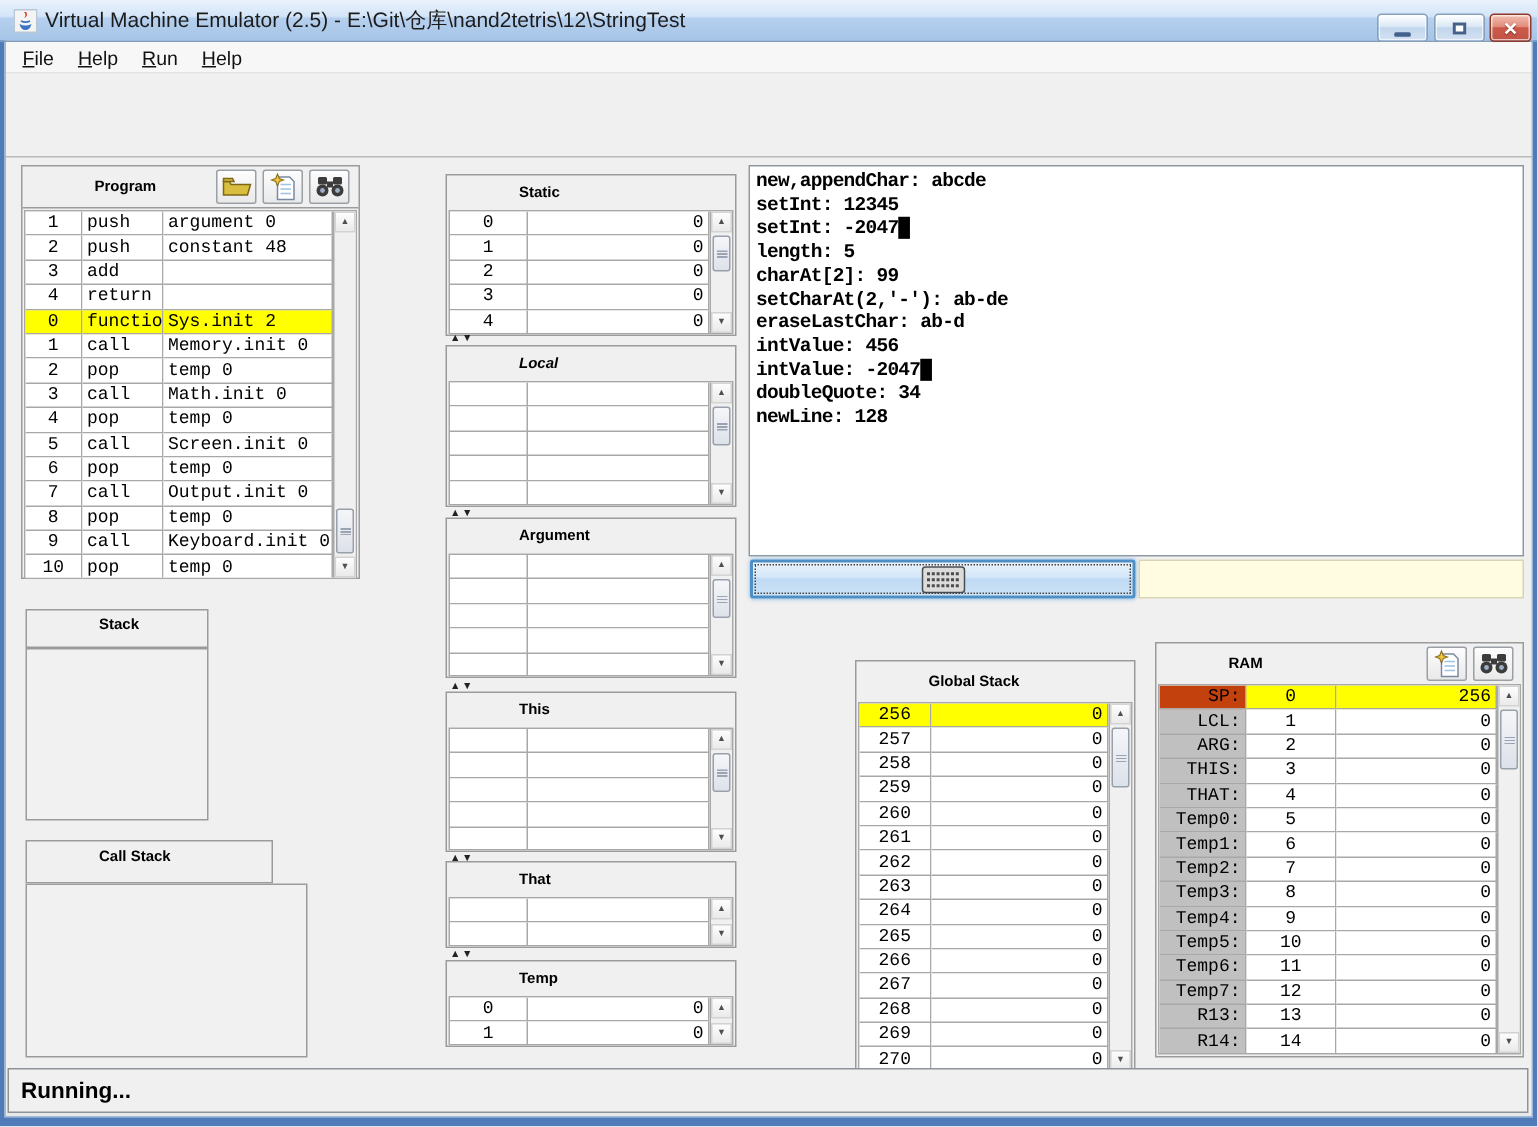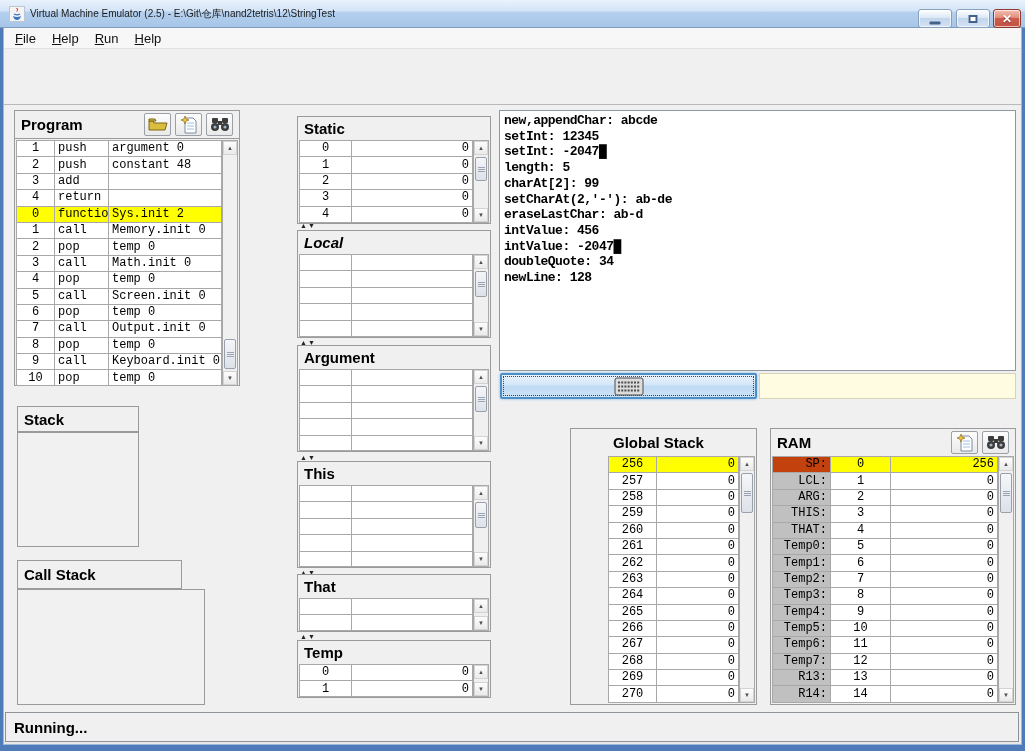--- a/index.html
+++ b/index.html
@@ -4,21 +4,21 @@
 <style>
   * { margin:0; padding:0; box-sizing:border-box; }
   html,body { width:1025px; height:751px; font-family:"Liberation Sans",sans-serif; }
   .window { position:relative; width:1025px; height:751px; background:#e8e8e8; overflow:hidden; }
 
   
   .frame-edge { position:absolute; inset:0; border:3px solid #4f7cb8; border-bottom:6px solid #4f7cb8; pointer-events:none; z-index:50; box-shadow: inset 0 0 0 1px #9db9d9; }
   .titlebar { position:absolute; top:0; left:0; width:100%; height:28px;
     background:linear-gradient(180deg,#e9f2fc 0%,#d4e5f8 40%,#b6d0ee 45%,#a6c5e7 100%);
     border-bottom:1px solid #7d9cbf; z-index:60; }
-  .title-text { position:absolute; left:30px; top:0; line-height:27px; font-size:10px; color:#1c1c1c; white-space:nowrap; }
+  .title-text { position:absolute; left:30px; top:0; line-height:27px; font-size:14px; color:#1c1c1c; white-space:nowrap; }
   .app-icon { position:absolute; left:9px; top:6px; width:16px; height:16px; }
   .win-btn { position:absolute; top:9px; height:19px; border:1px solid #87a1bd; border-radius:3px;
     background:linear-gradient(180deg,#ffffff,#dbe8f6 45%,#c2d6ec 50%,#d3e2f3); box-shadow:inset 0 0 0 1px rgba(255,255,255,.65); cursor:default; }
   .win-btn .glyph { position:absolute; left:50%; top:50%; transform:translate(-50%,-50%); }
   .btn-min { left:918px; width:34px; }
   .btn-min .glyph { width:11px; height:3px; background:#43618a; margin-top:4px; border-radius:1px; }
   .btn-restore { left:956px; width:34px; }
   .btn-restore .glyph { width:9px; height:8px; border:2px solid #43618a; background:#fff; }
   .btn-close { left:993px; width:28px; background:linear-gradient(180deg,#f3beb2,#e28d7c 45%,#cc5a4a 50%,#c15446); border-color:#8e382e; }
   .btn-close .glyph { color:#fff; font-size:12px; font-weight:bold; line-height:12px; text-shadow:0 1px 1px #7a2a22; }
@@ -40,21 +40,21 @@
   .combo.disabled { border-color:#c9c9c9; color:#8a8a8a; background:#fbfbfb; }
   .combo.disabled .carrow { border-top-color:#b0b0b0; }
   .slider-track { position:absolute; left:338px; top:60px; width:90px; height:3px; background:#e7e7e7; border:1px solid #a5a5a5; border-radius:2px; }
   .slider-thumb { position:absolute; left:401px; top:51px; width:12px; height:20px; background:linear-gradient(180deg,#f8f8f8,#d7d7d7); border:1px solid #8b8b8b; clip-path:polygon(0 0,100% 0,100% 62%,50% 100%,0 62%); }
   .slider-tick { position:absolute; top:68px; width:1px; height:5px; background:#9c9c9c; }
   .mono-label { position:absolute; top:79px; font:11px "Liberation Mono",monospace; color:#3a3a3a; font-weight:bold; }
 
   
   .panel { position:absolute; border:1px solid #9b9b9b; background:#f0f0f0; }
   .panel-title-row { display:flex; align-items:center; justify-content:space-between; border-bottom:1px solid #9b9b9b; padding:0 6px; }
-  .panel-title { font-weight:bold; font-size:15px; color:#000; }
+  .panel-title { font-weight:bold; font-size:10px; color:#000;margin-left:42px; }
   .hdr-btns { display:flex; gap:4px; }
   .icon-btn { width:27px; height:23px; border:1px solid #9aa0a6; border-radius:2px; background:linear-gradient(180deg,#fdfdfd,#e9e9e9); display:flex; align-items:center; justify-content:center; }
 
   .tablewrap { position:relative; display:flex; background:#fff; margin:1px; border:1px solid #a8a8a8; }
   .t-rows { flex:1; display:flex; flex-direction:column; overflow:hidden; }
   .row { display:flex; height:16.4px; flex:none; }
   .cell { border-right:1px solid #a8a8a8; border-bottom:1px solid #a8a8a8; font:12px/15px "Liberation Mono",monospace; padding:0 3px; display:flex; align-items:center; white-space:nowrap; overflow:hidden; background:#fff; color:#000; }
   .row.hl .cell { background:#ffff00; }
 
   
@@ -609,21 +609,21 @@
   <div class="kb-btn">
     <svg width="30" height="19" viewBox="0 0 30 19">
       <rect x="1" y="1" width="28" height="17" rx="2" fill="#dcdcdc" stroke="#4c4c4c"></rect>
       <line x1="4" y1="5.5" x2="26" y2="5.5" stroke="#4c4c4c" stroke-width="2" stroke-dasharray="2,1.2"></line>
       <line x1="4" y1="9.5" x2="26" y2="9.5" stroke="#4c4c4c" stroke-width="2" stroke-dasharray="2,1.2"></line>
       <line x1="4" y1="13.5" x2="26" y2="13.5" stroke="#4c4c4c" stroke-width="2" stroke-dasharray="2,1.2"></line>
     </svg>
   </div>
   <div class="kb-field"></div>
 
-  <div class="panel" style="left:570px;top:428px;width:187px;height:277px;padding-left:36px;">
+  <div class="panel" style="left:570px;top:440px;width:187px;height:277px;">
     <div class="panel-title-row" style="height:26px;border-bottom:none;">
       <span class="panel-title">Global Stack</span>
     </div>
     <div class="tablewrap" style="height:247px;">
       <div class="t-rows">
 
           <div class="row hl">
             <div class="cell c-addr">256</div>
             <div class="cell c-gval">0</div>
           </div>

